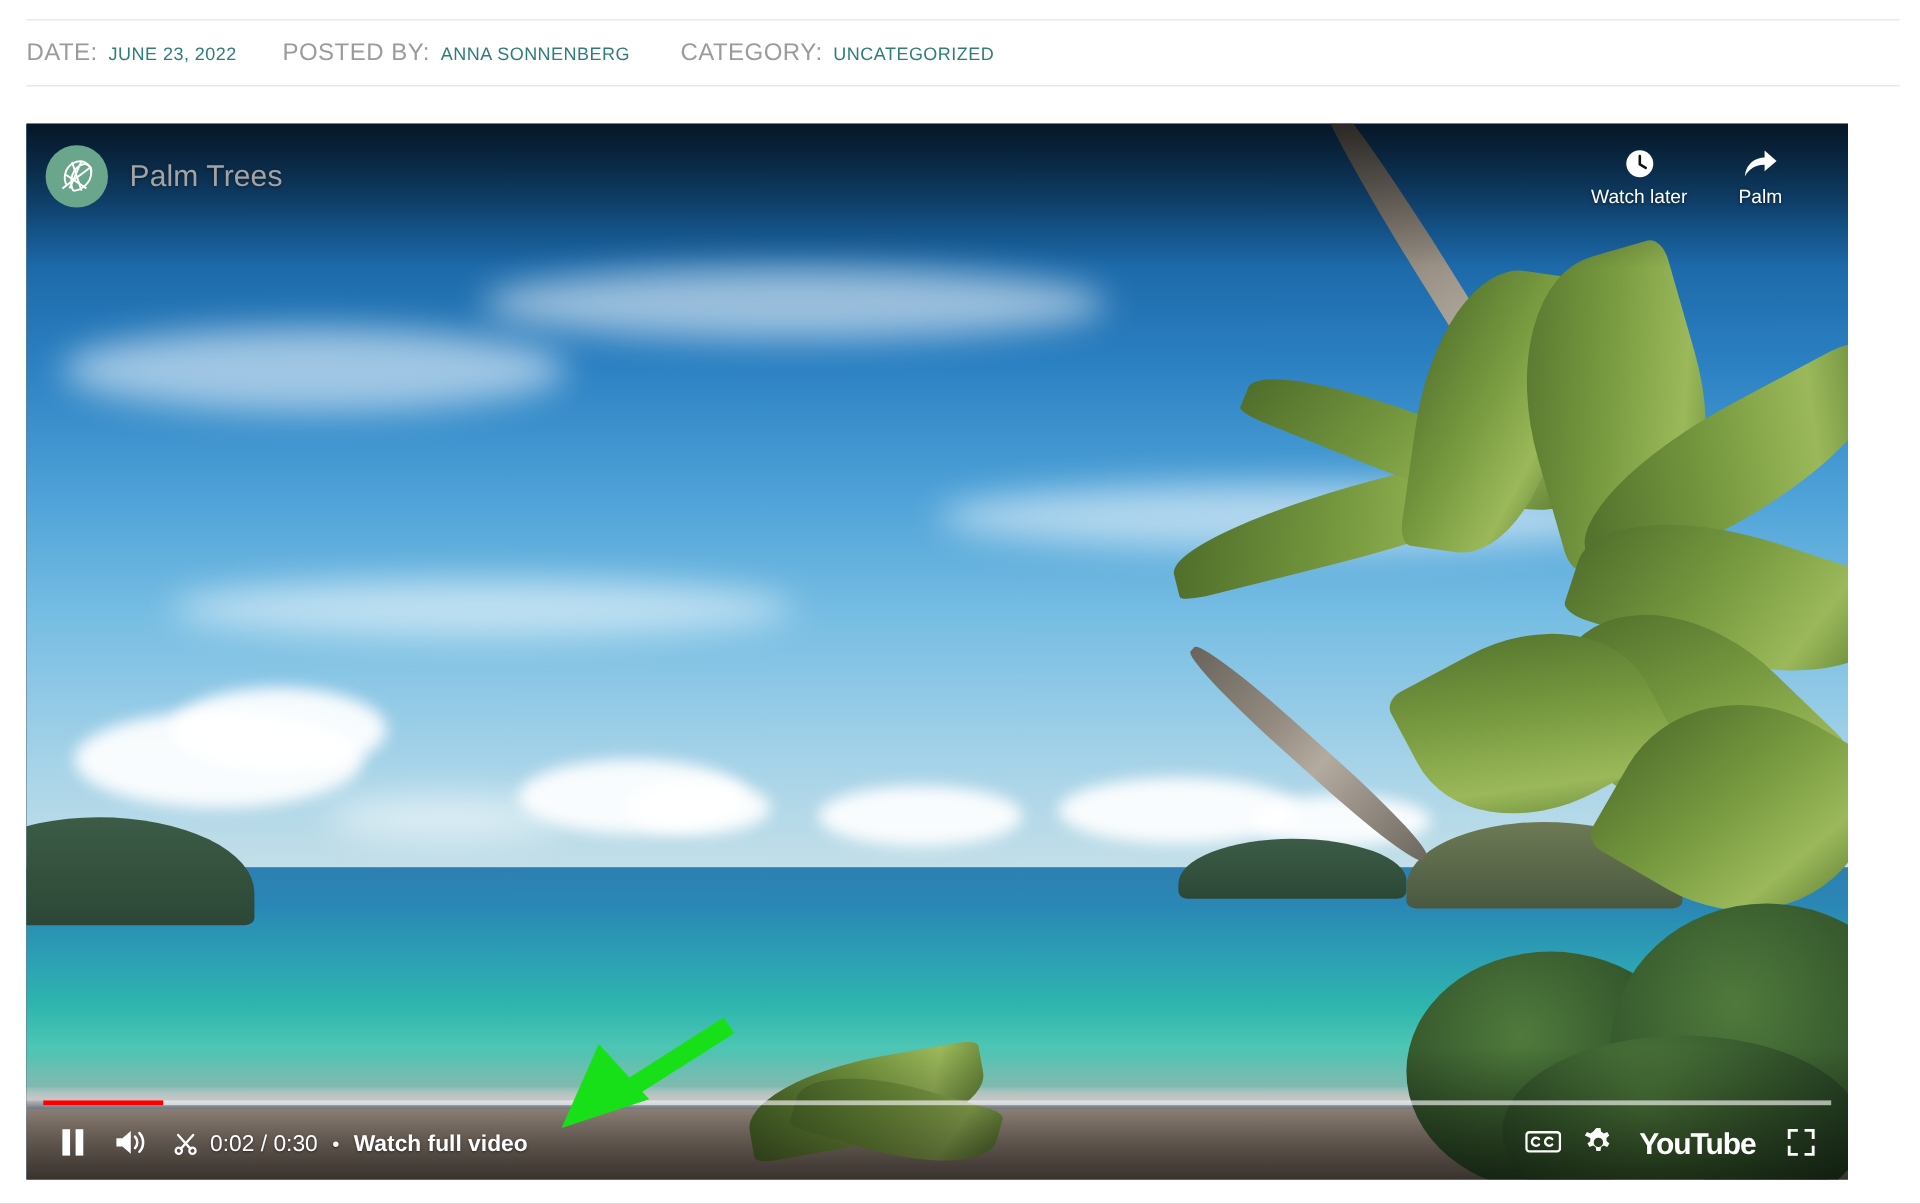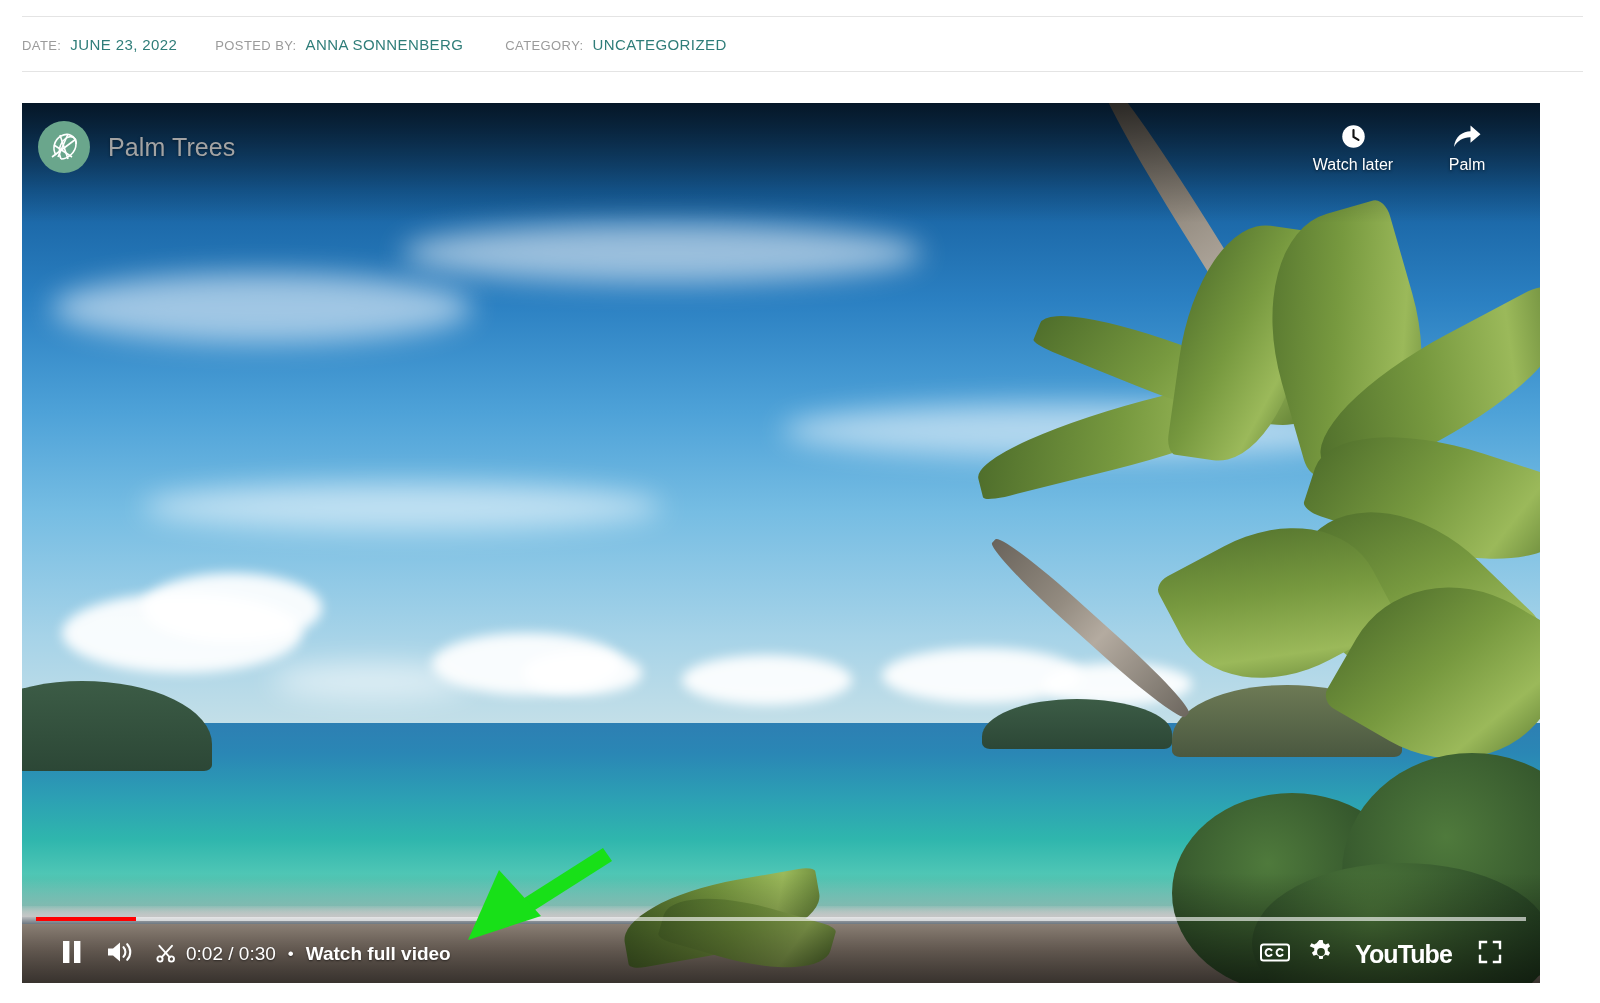--- a/index.html
+++ b/index.html
@@ -15,21 +15,21 @@
     position: absolute;
     left: 22px; top: 16px;
     width: 1561px; height: 56px;
     border-top: 1px solid #e4e4e4;
     border-bottom: 1px solid #e4e4e4;
     display: flex;
     align-items: center;
   }
   .meta-group { display: flex; align-items: baseline; white-space: nowrap; }
   .meta-label {
-    font-size: 13px;
+    font-size: 20px;
     letter-spacing: .4px;
     color: #9b9b9b;
     font-weight: 400;
   }
   .meta-value {
     font-size: 15px;
     letter-spacing: .4px;
     color: #2f7d79;
     font-weight: 400;
     margin-left: 9px;
@@ -127,21 +127,21 @@
     display: flex; align-items: center; justify-content: center;
     flex: none;
   }
   #video-title {
     color: #a3a3a3; font-size: 25px; margin-left: 18px;
     font-weight: 400; letter-spacing: .1px;
     text-shadow: 0 1px 3px rgba(0,0,0,.4);
   }
   #top-actions {
     position: absolute; right: 34px; top: 18px;
-    display: flex; gap: 36px;
+    display: flex; gap: 23px;
   }
   .top-action {
     display: flex; flex-direction: column; align-items: center;
     width: 78px; cursor: pointer;
   }
   .top-action .ta-icon { height: 30px; display: flex; align-items: center; }
   .top-action .ta-label {
     color: #fff; font-size: 16px; margin-top: 5px;
     text-shadow: 0 1px 3px rgba(0,0,0,.55);
     white-space: nowrap;
@@ -155,21 +155,21 @@
   }
   #progress-played {
     position: absolute; left: 0; top: 0; height: 100%;
     background: #ff0000;
   }
 
   
   #controls {
     position: absolute; left: 0; bottom: 0; width: 100%; height: 58px;
     display: flex; 
-    padding: 0 26px;
+    padding: 0 15px;
   }
   #controls-left { display: flex; align-items: center; }
   #controls-right { display: flex; align-items: center; margin-left: auto; }
   .ctrl {
     display: flex; align-items: center; justify-content: center;
     width: 48px; height: 48px; cursor: pointer;
   }
   #time-chip {
     display: flex; align-items: center; margin-left: 12px;
     color: #fff; font-size: 19px; white-space: nowrap;

